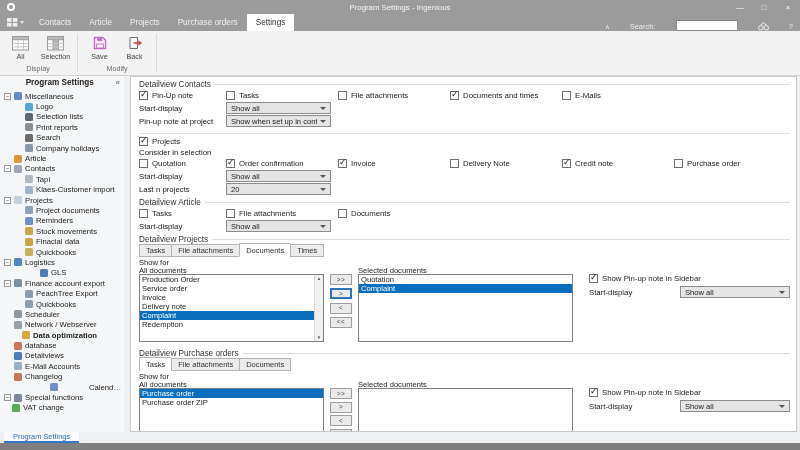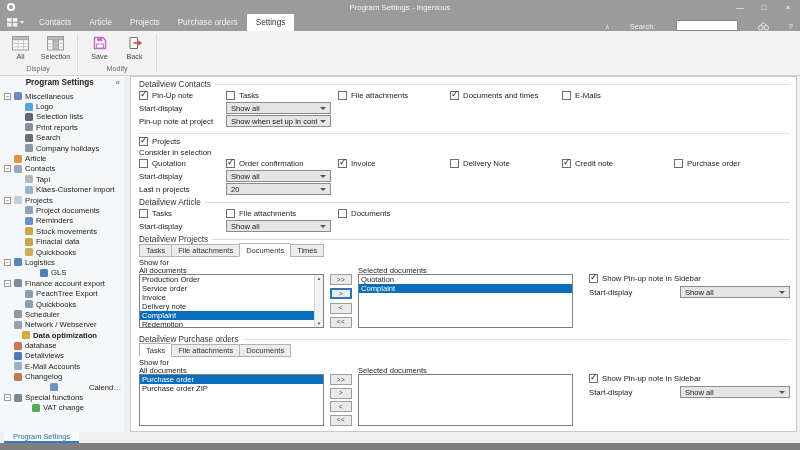--- a/index.html
+++ b/index.html
@@ -70,21 +70,21 @@
 
 
 .tabsrow{display:flex;align-items:flex-end;height:12px;margin-top:1px}
 .stab{padding:1px 6px 1px;font-size:7.5px;color:#333;background:#ececec;border:1px solid #b3b3b3;border-right:none}
 .stab:last-child{border-right:1px solid #b3b3b3}
 .stab.active{background:#fff;border-bottom-color:#fff;padding-top:2px}
 .showfor{height:8px;font-size:7.6px;color:#222;margin-top:1px}
 .transfer{display:flex}
 .lcol{width:185px;flex:0 0 auto}
 .listlabel{height:8px;font-size:7.6px;color:#222}
-.listbox{height:54px;border:1px solid #7f7f7f;background:#fff;display:flex;overflow:hidden}
+.listbox{height:68px;border:1px solid #7f7f7f;background:#fff;display:flex;overflow:hidden}
 .listbox.h52{height:52px}
 .lrows{flex:1;overflow:hidden}
 .lrow{height:9px;line-height:9px;font-size:7.6px;color:#222;padding:0 2px;white-space:nowrap;overflow:hidden}
 .lrow.sel{background:#0a6ebd;color:#fff}
 .sbar{width:9px;border-left:1px solid #d5d5d5;background:#f1f1f1;display:flex;flex-direction:column;justify-content:space-between;align-items:center;padding:1px 0}
 .sarr{font-size:4.5px;color:#555;line-height:5px}
 .btncol{width:34px;flex:0 0 auto;display:flex;flex-direction:column;justify-content:space-between;align-items:center;margin-top:8px;height:54px}
 .btncol.h52{height:52px}
 .tbtn{width:22px;height:11px;font-size:6.3px;letter-spacing:0.5px;color:#444;background:#eaeaea;border:1px solid #9d9d9d;line-height:8px;font-family:"Liberation Sans",sans-serif}
 .tbtn.foc{border:1px solid #2e75b6;outline:1px solid #2e75b6;outline-offset:-2px}
@@ -361,21 +361,21 @@
           <div class="titem" style="padding-left: 12px; gap: 28px;">
             <span class="texpsp"></span>
             <span class="ticon" style="background: rgb(111, 143, 201);"></span>
             <span class="tlabel">Calendar synchronisation</span>
           </div>
           <div class="titem" style="padding-left: 4px;">
             <span class="texp">−</span>
             <span class="ticon" style="background: rgb(122, 136, 152);"></span>
             <span class="tlabel">Special functions</span>
           </div>
-          <div class="titem" style="padding-left: 22px;">
+          <div class="titem" style="padding-left: 2px;">
             <span class="texpsp"></span>
             <span class="ticon" style="background: rgb(90, 168, 90);"></span>
             <span class="tlabel">VAT change</span>
           </div>
         </div>
     </div>
 
     <div class="main">
 
       <div class="sectitle mt2">

